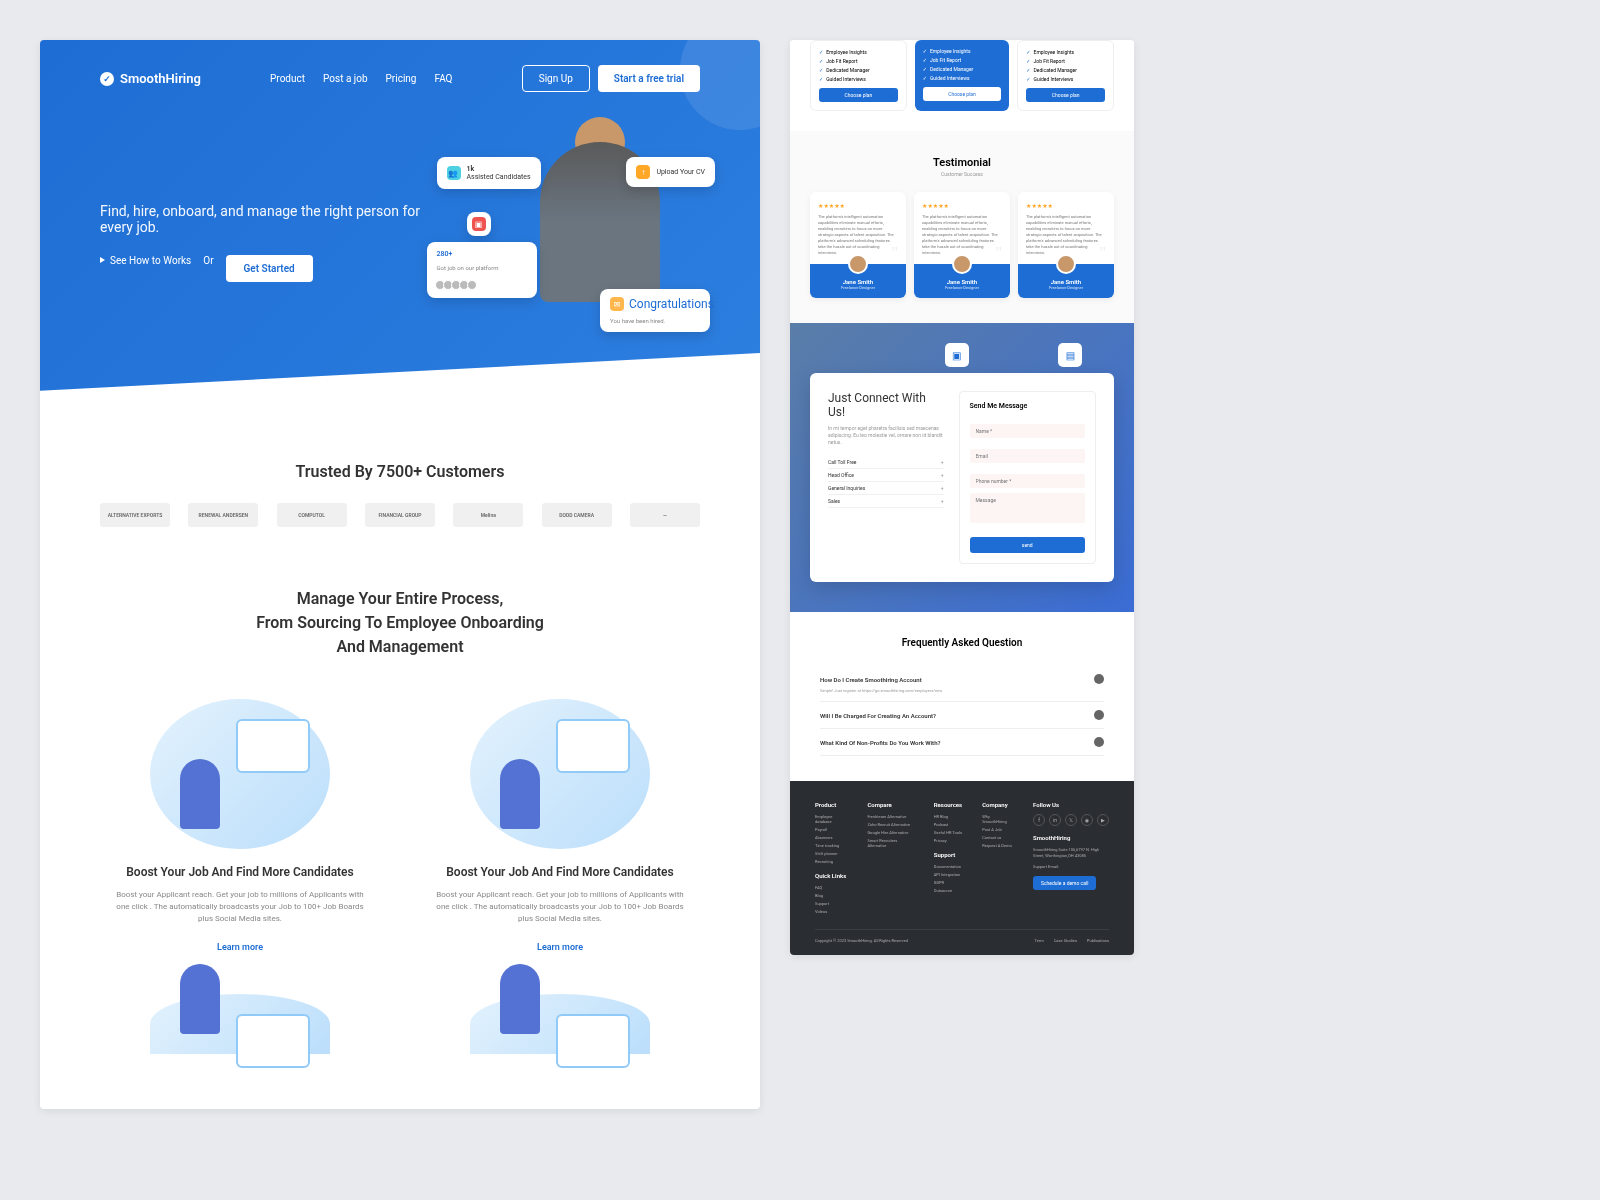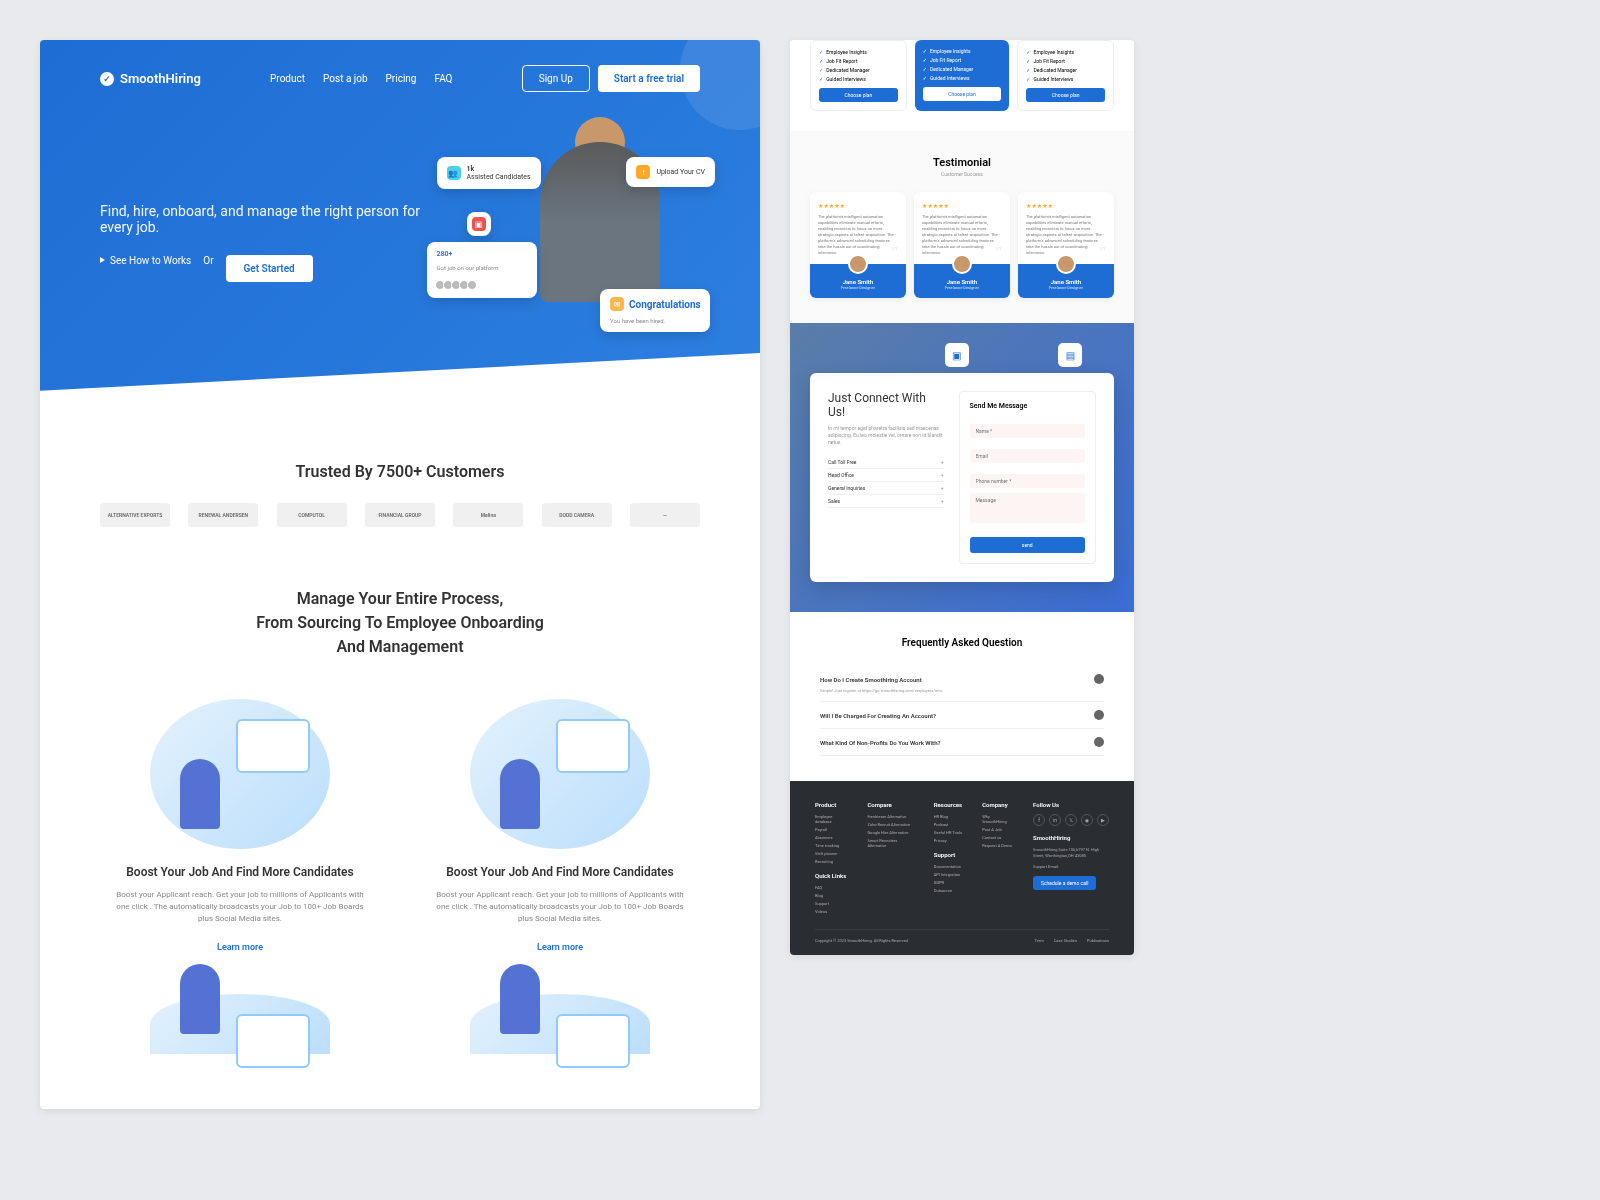--- a/index.html
+++ b/index.html
@@ -34,21 +34,21 @@
 .cf1{top:15px;left:-10px}.cf1 .mini-icon{background:#4dd0e1}
 .cf2{top:15px;right:-15px}.cf2 .mini-icon{background:#ffa726}
 .cf3{top:70px;left:20px}.cf3 .mini-icon{background:#ef5350}
 .cf4{top:100px;left:-20px;flex-direction:column;align-items:flex-start;width:110px}
 .cf4-title{font-size:7px;color:#1e6dd4;font-weight:600}
 .cf4-sub{font-size:6px;color:#888}
 .avatars{display:flex;margin-top:3px}
 .avatars span{width:10px;height:10px;border-radius:50%;background:#bbb;border:1px solid #fff;margin-left:-2px}
 .cf5{bottom:10px;right:-10px;flex-direction:column;align-items:flex-start;width:110px}
 .cf5 .mini-icon{background:#ffb74d}
-.cf5-title{font-size:10px;color:#1e6dd4;font-weight:700}
+.cf5-title{font-size:12px;color:#1e6dd4;font-weight:400}
 .cf5-sub{font-size:6px;color:#888}
 .blob{position:absolute;top:-30px;right:-40px;width:120px;height:120px;background:rgba(255,255,255,0.1);border-radius:50%}
 
 .trusted{text-align:center;padding:40px 60px 20px}
 .trusted h2{font-size:16px;font-weight:600;margin-bottom:22px;color:#333}
 .logos{display:flex;justify-content:space-between;align-items:center;gap:10px}
 .logo-item{width:70px;height:24px;background:#f0f0f0;border-radius:3px;display:flex;align-items:center;justify-content:center;font-size:5px;color:#666;font-weight:600}
 
 .features{padding:40px 60px;text-align:center}
 .features h2{font-size:16px;font-weight:600;line-height:1.5;margin-bottom:40px;color:#333}

